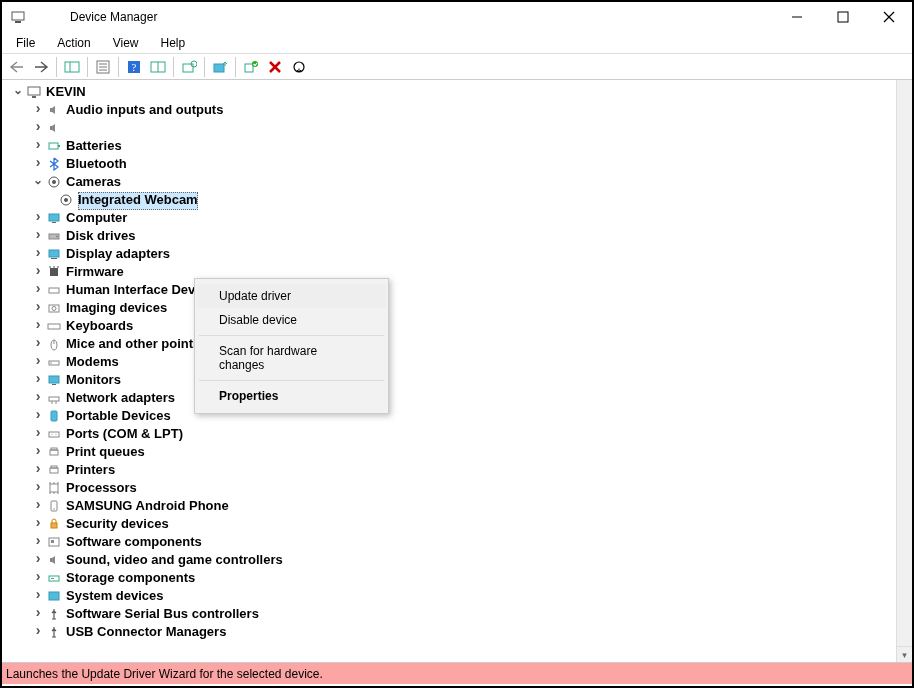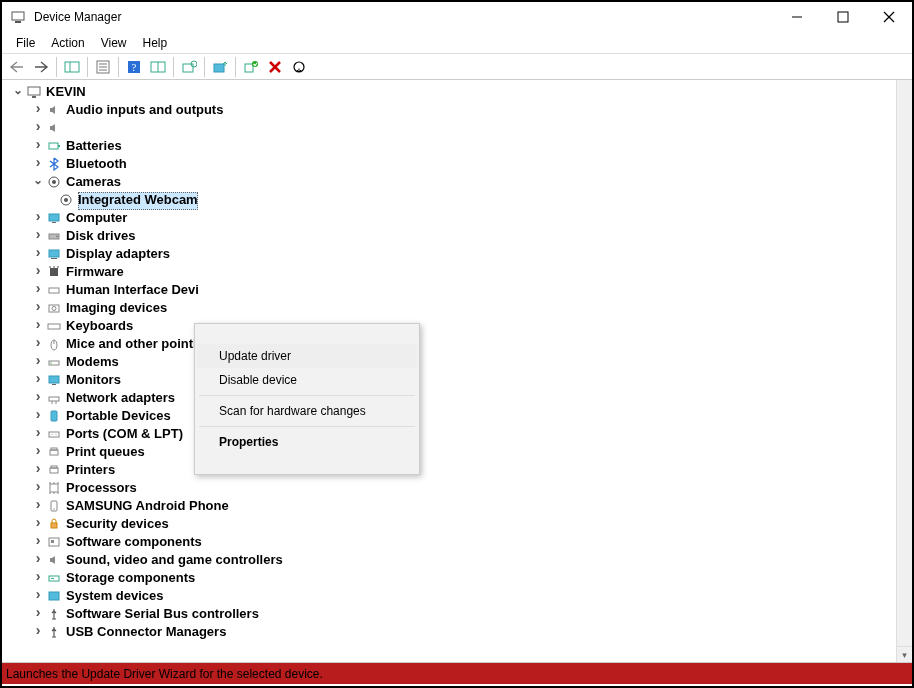--- a/index.html
+++ b/index.html
@@ -21,33 +21,34 @@
       background: #fff;
     }
     .titlebar-icon {
       width: 16px; height: 16px;
       margin-right: 8px;
       display: inline-flex;
     }
     .titlebar-title {
       flex: 1;
       font-size: 12px;
+      margin-left: 36px;
     }
     .win-controls { display: flex; }
     .win-btn {
       width: 46px; height: 30px;
       display: flex; align-items: center; justify-content: center;
       font-size: 14px;
     }
     .menubar {
       height: 22px;
       display: flex;
       align-items: center;
       padding-left: 6px;
-      gap: 0;
+      gap: 6px;
       border-bottom: 1px solid #ddd;
       font-size: 12px;
     }
     .menubar span {
       padding: 2px 8px;
     }
     .toolbar {
       height: 26px;
       display: flex;
       align-items: center;
@@ -114,27 +115,26 @@
       display: flex; align-items: center; justify-content: center;
       background: #f0f0f0;
       border-top: 1px solid #ddd;
       font-size: 9px;
       color: #666;
     }
     .context-menu {
       position: absolute;
       left: 192px;
       top: 198px;
-      width: 226px;
+      width: 195px;
       background: #f2f2f2;
       border: 1px solid #ccc;
       box-shadow: 2px 2px 6px rgba(0,0,0,0.25);
-      padding: 20px 2px;
+      padding: 5px 2px;
       font-size: 12px;
-      margin-top: 45px;
     }
     .ctx-item {
       padding: 5px 22px;
     }
     .ctx-item.hover {
       background: #eee;
     }
     .ctx-sep {
       height: 1px;
       background: #ddd;
@@ -145,21 +145,21 @@
       border: 3px solid #ec9200;
       margin: -1px -1px;
     }
     .statusbar {
       height: 22px;
       border-top: 1px solid #ccc;
       display: flex;
       align-items: center;
       padding-left: 4px;
       font-size: 12px;
-      background: #b91c1c;
+      background: #fca5a5;
     }
     svg { display: block; }
   </style>
 </head>
 <body>
 
 <div class="titlebar">
   <span class="titlebar-icon">
     <svg width="16" height="16" viewBox="0 0 16 16">
         <rect x="2" y="3" width="12" height="8" fill="none" stroke="#555" stroke-width="1"></rect>

